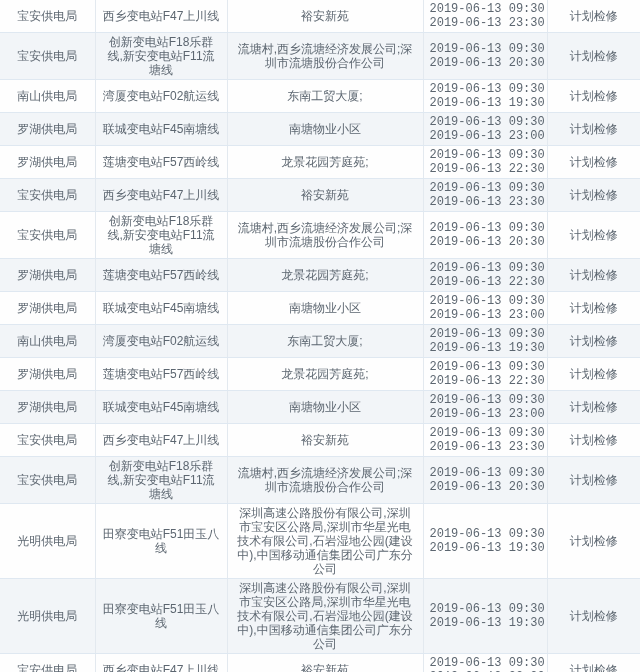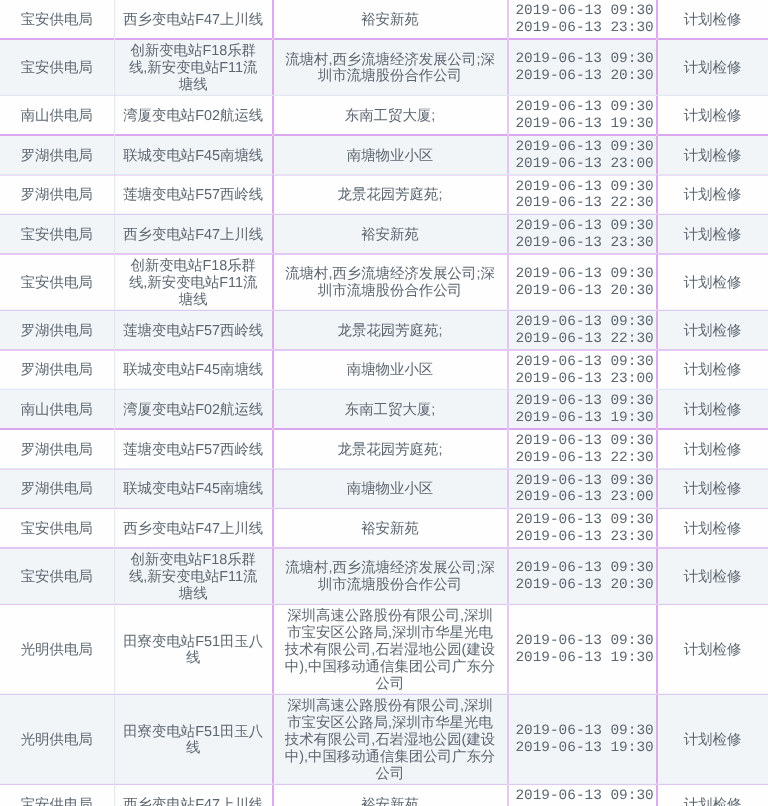--- a/index.html
+++ b/index.html
@@ -6,21 +6,21 @@
     margin: 0;
     padding: 0;
     background: #ffffff;
     font-family: "Liberation Sans", "DejaVu Sans", sans-serif;
   }
   .screen {
     position: relative;
     width: 640px;
     height: 672px;
     overflow: hidden;
-    background: #d946ef;
+    background: #4c1d95;
   }
   table.outage {
     width: 640px;
     table-layout: fixed;
     border-collapse: collapse;
   }
   table.outage td {
     font-size: 12px;
     line-height: 14px;
     color: var(--text, #5c6670);

